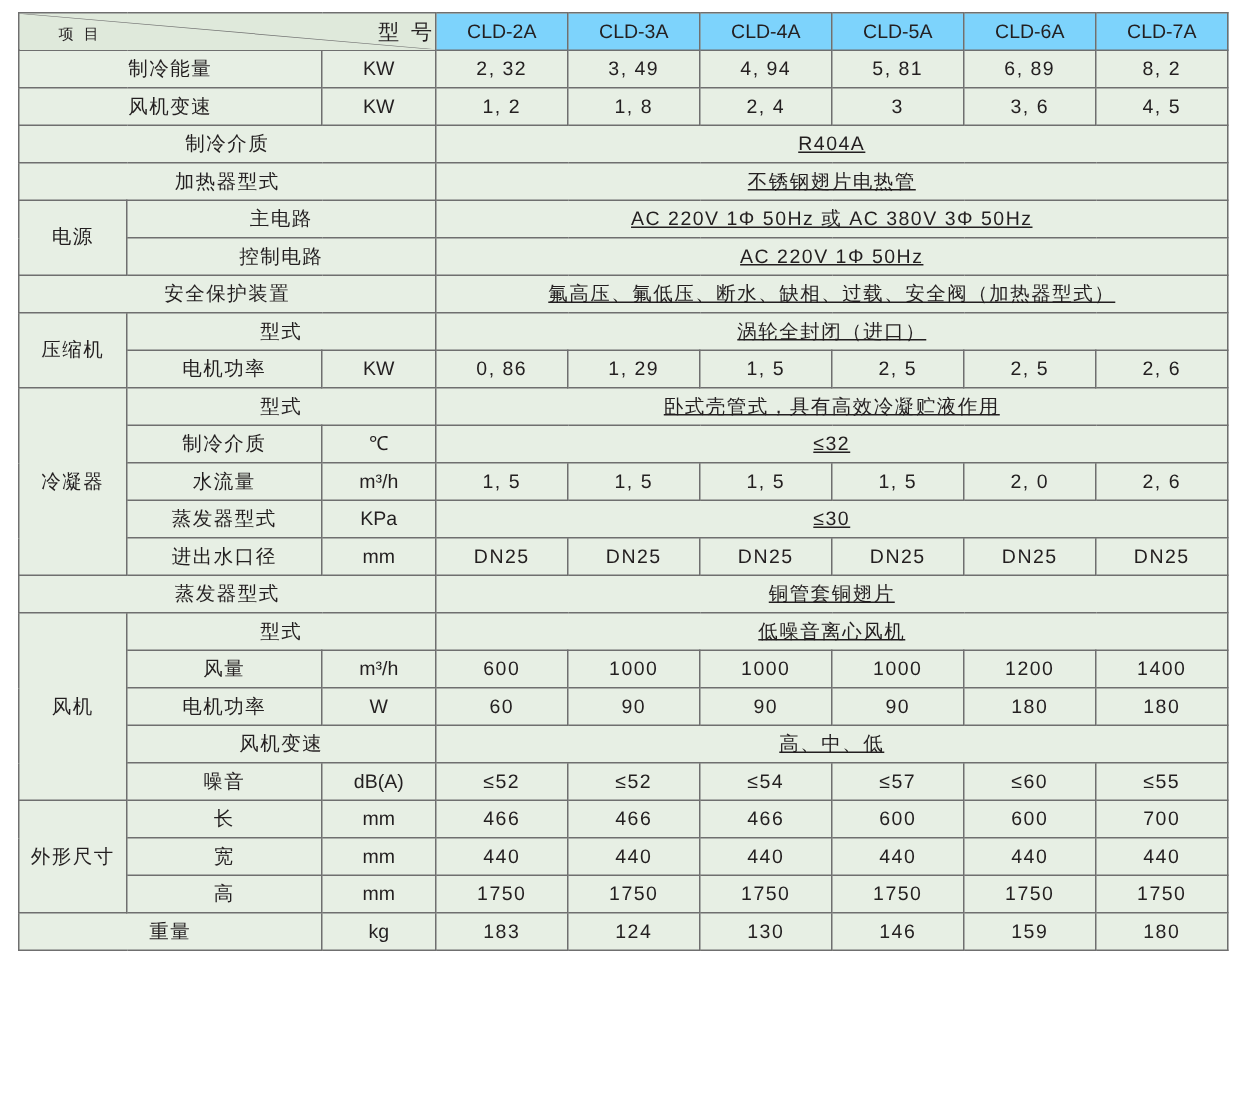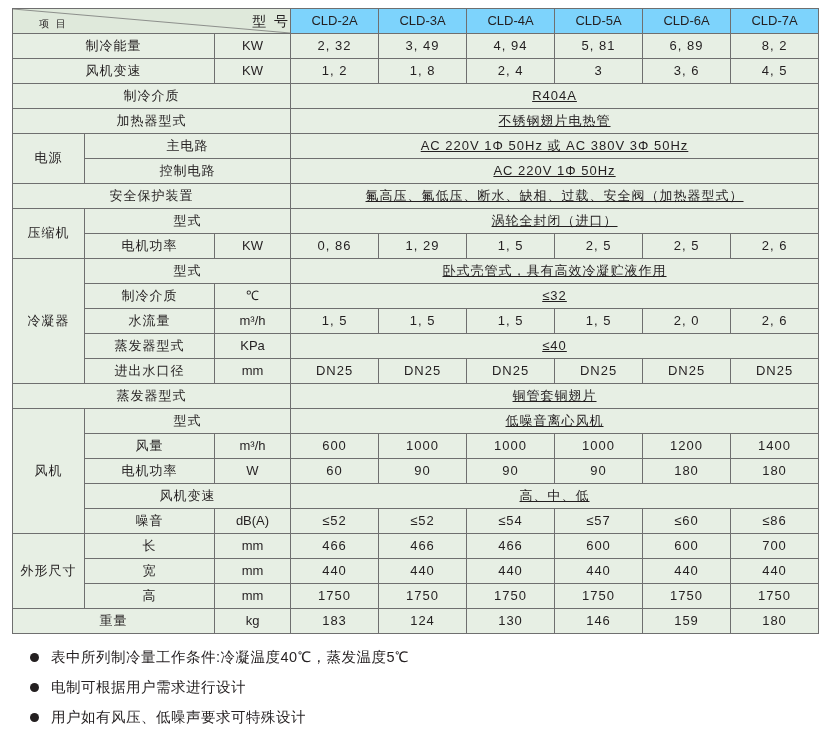--- a/index.html
+++ b/index.html
@@ -224,21 +224,21 @@
         <td class="val">1, 5</td>
         <td class="val">1, 5</td>
         <td class="val">1, 5</td>
         <td class="val">2, 0</td>
         <td class="val">2, 6</td>
       </tr>
 
       <tr>
         <td class="rowlabel">蒸发器型式</td>
         <td class="unit">KPa</td>
-        <td class="val wide" colspan="6">≤40</td>
+        <td class="val wide" colspan="6">≤30</td>
       </tr>
 
       <tr>
         <td class="rowlabel">进出水口径</td>
         <td class="unit">mm</td>
         <td class="val">DN25</td>
         <td class="val">DN25</td>
         <td class="val">DN25</td>
         <td class="val">DN25</td>
         <td class="val">DN25</td>
@@ -284,21 +284,21 @@
       </tr>
 
       <tr>
         <td class="rowlabel">噪音</td>
         <td class="unit">dB(A)</td>
         <td class="val">≤52</td>
         <td class="val">≤52</td>
         <td class="val">≤54</td>
         <td class="val">≤57</td>
         <td class="val">≤60</td>
-        <td class="val">≤86</td>
+        <td class="val">≤55</td>
       </tr>
 
       <tr>
         <td class="grp" rowspan="3">外形尺寸</td>
         <td class="rowlabel">长</td>
         <td class="unit">mm</td>
         <td class="val">466</td>
         <td class="val">466</td>
         <td class="val">466</td>
         <td class="val">600</td>
@@ -334,27 +334,13 @@
         <td class="val">183</td>
         <td class="val">124</td>
         <td class="val">130</td>
         <td class="val">146</td>
         <td class="val">159</td>
         <td class="val">180</td>
       </tr>
     </tbody>
   </table>
 
-  <div class="notes">
-    <div class="note">
-      <span class="bullet"></span>
-      <span class="txt">表中所列制冷量工作条件:冷凝温度40℃，蒸发温度5℃</span>
-    </div>
-    <div class="note">
-      <span class="bullet"></span>
-      <span class="txt">电制可根据用户需求进行设计</span>
-    </div>
-    <div class="note">
-      <span class="bullet"></span>
-      <span class="txt">用户如有风压、低噪声要求可特殊设计</span>
-    </div>
-  </div>
 </div>
 
 </body></html>

